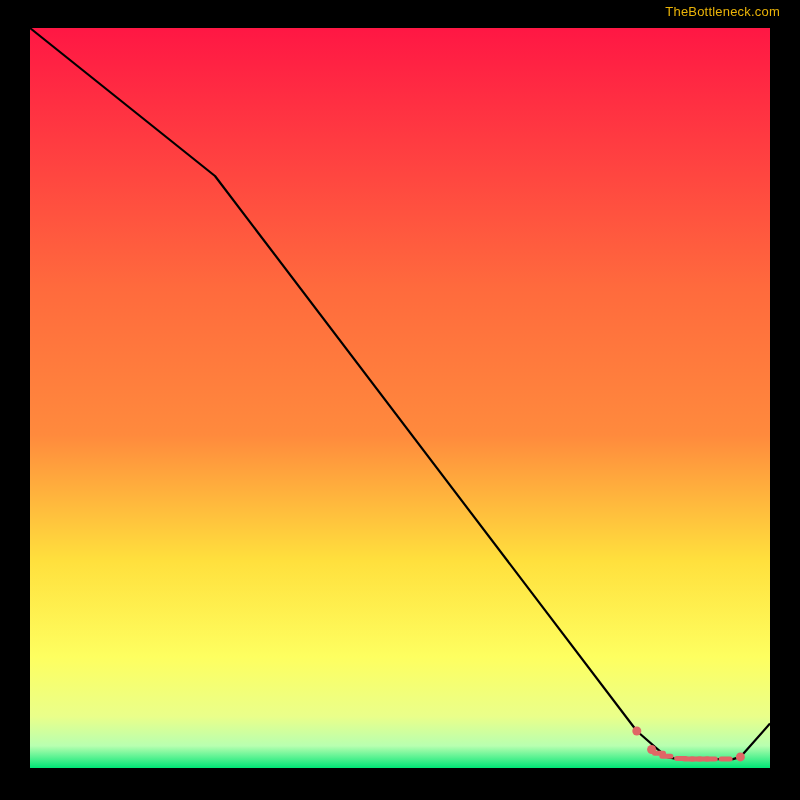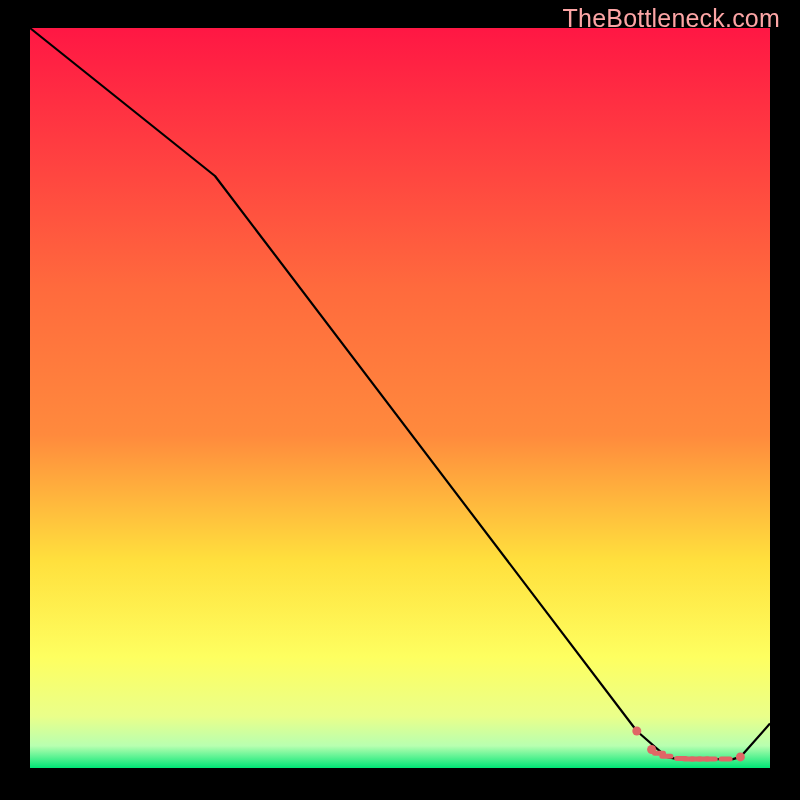--- a/index.html
+++ b/index.html
@@ -14,22 +14,22 @@
   .stage {
     position: relative;
     width: 800px;
     height: 800px;
     background: #000;
   }
   .watermark {
     position: absolute;
     top: 4px;
     right: 20px;
-    color: #fca5a5;
-    font-size: 25px;
+    color: #eab308;
+    font-size: 13px;
     letter-spacing: 0.2px;
     font-weight: 500;
     z-index: 10;
   }
   svg.plot {
     position: absolute;
     left: 0;
     top: 0;
   }
 </style>

